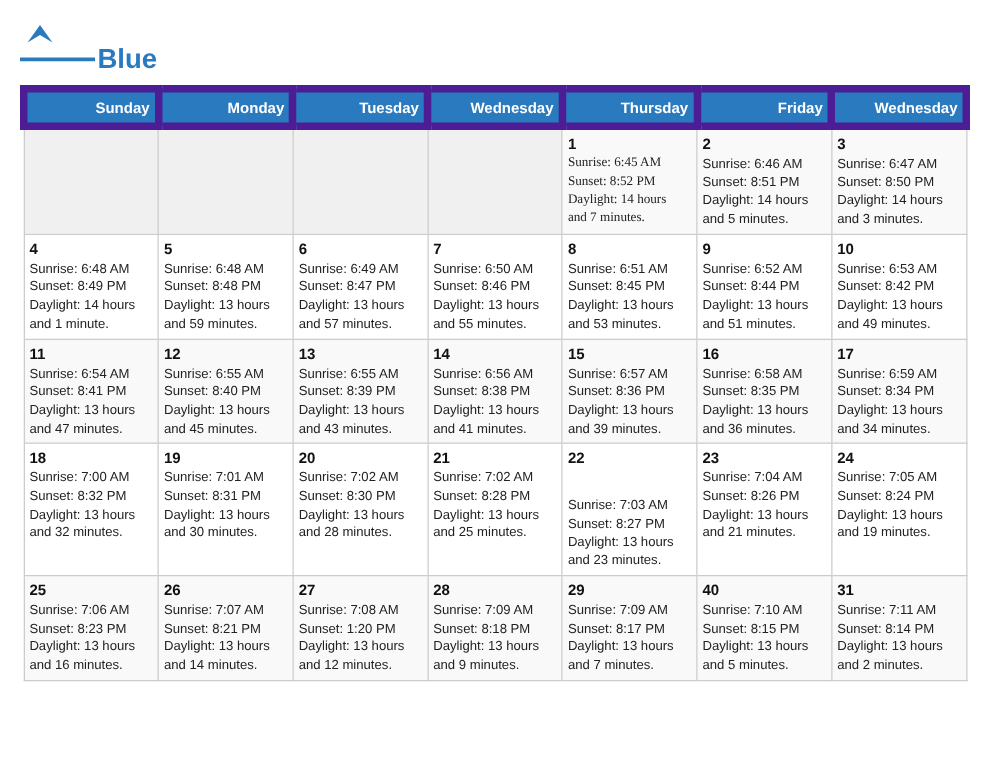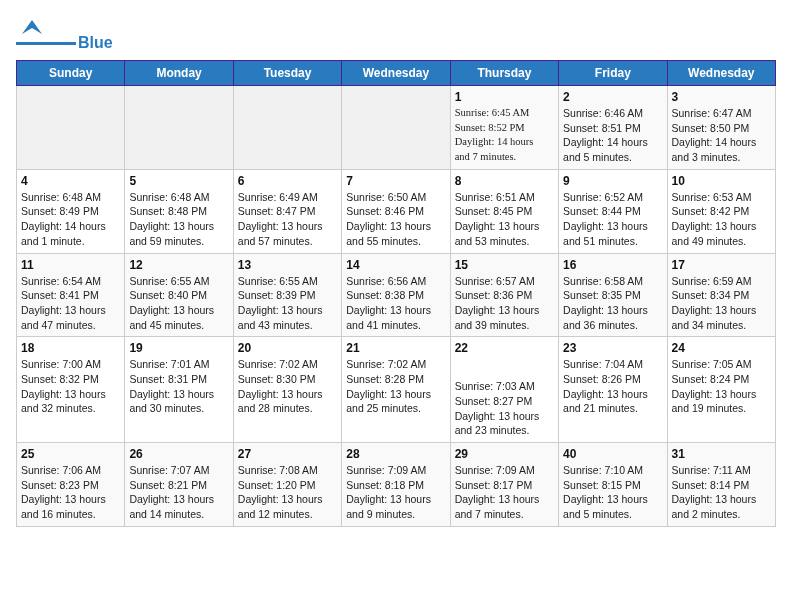--- a/index.html
+++ b/index.html
@@ -38,22 +38,22 @@
       width: 100%;
       border-collapse: collapse;
       font-size: 11px;
     }
     .calendar thead th {
       background: #2a7abf;
       color: #fff;
       font-weight: bold;
       font-size: 12px;
       padding: 5px 4px;
-      text-align: center;
-      border: 1px solid #4c1d95;
+      text-align: right;
+      border: 6px solid #4c1d95;
     }
     .calendar tbody td {
       border: 1px solid #ccc;
       vertical-align: top;
       padding: 4px;
       width: calc(100% / 7);
       min-height: 80px;
       background: #fff;
     }
     .calendar tbody tr:nth-child(odd) td {
@@ -83,21 +83,21 @@
 
 <div class="header">
   <div class="logo">
     <div style="display:flex; align-items:center;">
       <svg width="28" height="22" viewBox="0 0 28 22" style="margin-left:2px;">
         <polygon points="4,18 14,4 24,18 14,12" fill="#2a7abf"></polygon>
       </svg>
     </div>
     <div style="display:flex; align-items:center; margin-top:-4px;">
       <div style="width:60px; height:3px; background:#2a7abf; margin-right:0;"></div>
-      <span style="font-size:16px; font-weight:bold; color:#2a7abf; margin-left:2px;">Blue</span>
+      <span style="font-size:22px; font-weight:bold; color:#2a7abf; margin-left:2px;">Blue</span>
     </div>
   </div>
   <div class="title-block">
     <h1></h1>
     <h2></h2>
   </div>
 </div>
 
 <table class="calendar">
   <thead>

